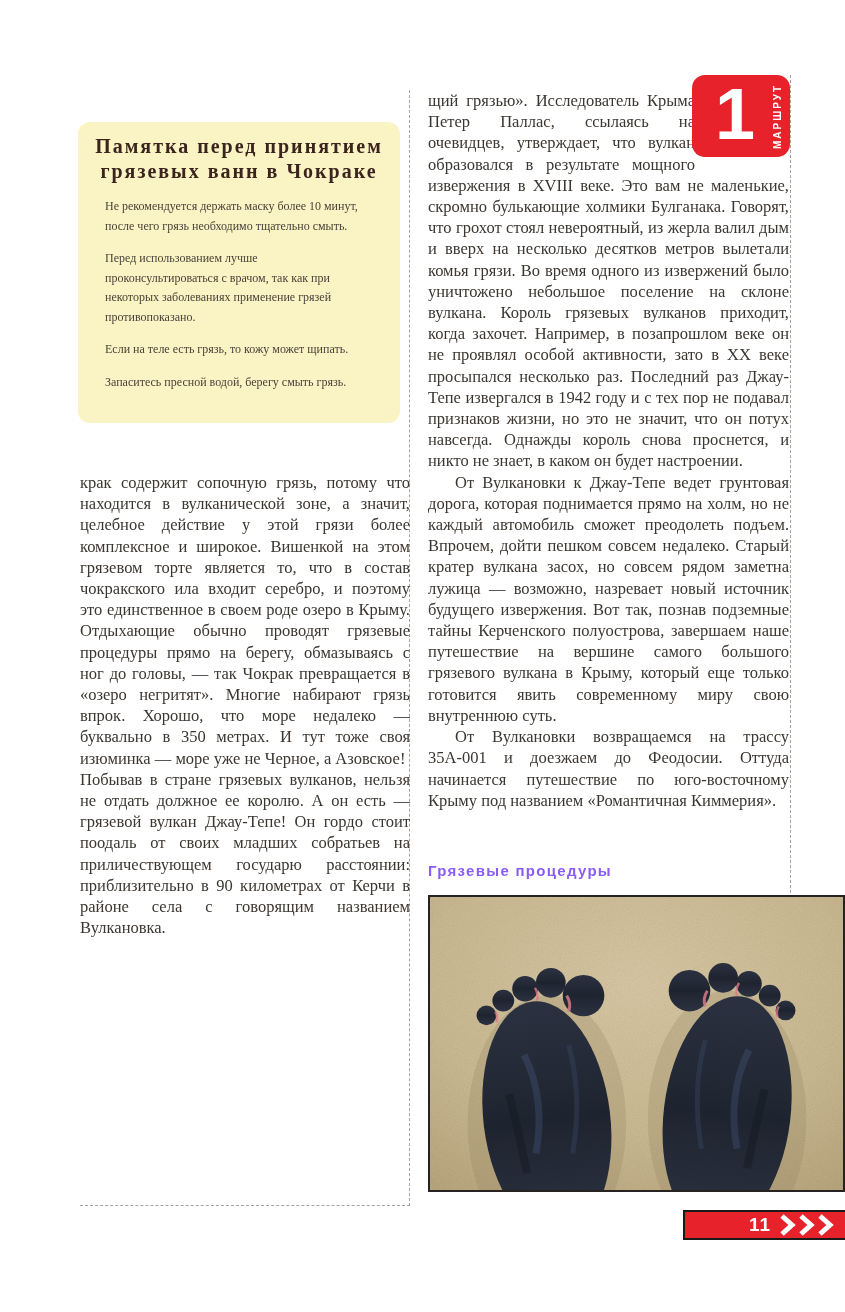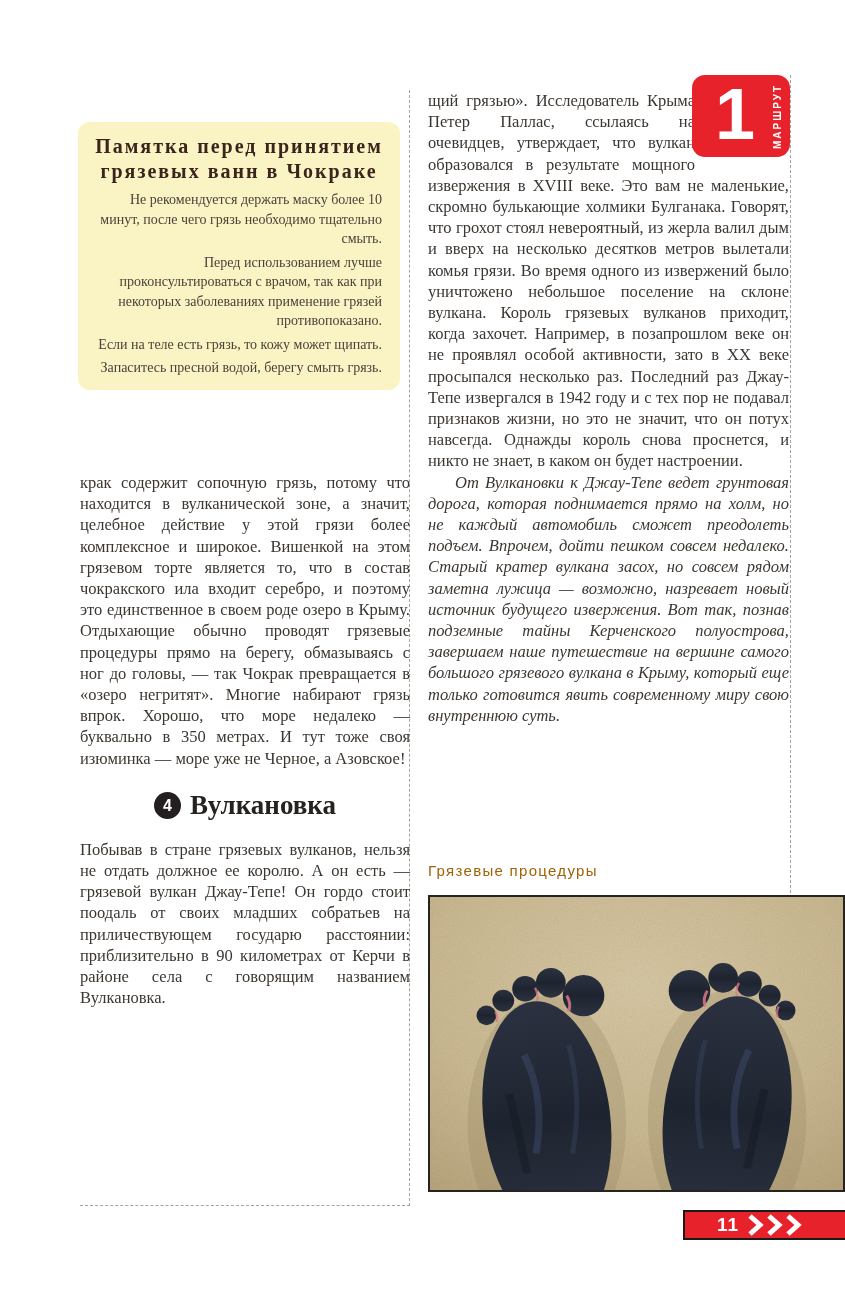--- a/index.html
+++ b/index.html
@@ -15,50 +15,50 @@
   .vline{position:absolute;width:0;border-left:1px dashed #a6a39e;}
   .vline.center{left:409px;top:90px;height:1116px;}
   .vline.right{left:790px;top:75px;height:818px;z-index:1;}
   .hline-bottom{position:absolute;left:80px;top:1205px;width:330px;height:0;border-top:1px dashed #a6a39e;}
   
   .infobox{
     position:absolute;left:78px;top:122px;width:322px;
     box-sizing:border-box;
     background:var(--infobox-yellow,#faf3c3);
     border-radius:12px;
-    padding:12px 14px 8px 14px;
+    padding:12px 14px 18px 14px;
   }
   .infobox h2{
     margin:0 0 6px 0;
     text-align:center;
     font-size:20px;line-height:25px;
     font-weight:bold;
     letter-spacing:2px;
     color:var(--title-ink,#3a241d);
   }
   .infobox .para{
-    margin:4px;
-    font-size:14px;line-height:19.5px;
+    margin:13px;
+    font-size:12px;line-height:19.5px;
     color:#4a423a;
-    text-align:right;
+    text-align:left;
   }
   
   .col-left{
     position:absolute;left:80px;top:472px;width:330px;
     font-size:16.5px;line-height:21.2px;
     text-align:justify;
   }
   .col-right{
     position:absolute;left:428px;top:90px;width:361px;
     font-size:16.5px;line-height:21.2px;
     text-align:justify;
     z-index:2;
   }
   .para{margin:0;}
-  .paras .para + .para{text-indent:27px;font-style:italic;}
+  .paras .para + .para{text-indent:27px;}
   .tab-spacer{float:right;width:94px;height:66px;}
   
   .section-head{
     margin:20px 0 18px 0;
     text-align:center;
     font-size:27px;line-height:32px;
     font-weight:bold;
     color:#262220;
     text-indent:0;
   }
@@ -96,42 +96,43 @@
     letter-spacing:2px;
     writing-mode:vertical-rl;
     transform:rotate(180deg);
     text-align:center;
     line-height:22px;
   }
   
   .caption{
     position:absolute;left:428px;top:862px;width:360px;
     font-family:"Liberation Sans", sans-serif;
-    font-size:15px;font-weight:normal;
+    font-size:15px;font-weight:bold;
     letter-spacing:1.3px;
-    color:#a16207;
+    color:#8b5cf6;
     z-index:2;
   }
   .photo{
     position:absolute;left:428px;top:895px;width:417px;height:297px;
     box-sizing:border-box;
     border:2px solid #272320;
     z-index:2;
     background:#c9b894;
   }
   .photo svg{display:block;width:100%;height:100%;}
   
   .footer-bar{
     position:absolute;left:683px;top:1210px;width:162px;height:30px;
     box-sizing:border-box;
     background:var(--accent-red,#e8222b);
     border:2px solid #1a1a1a;
     border-right:none;
     display:flex;align-items:center;
     padding-left:32px;
+    justify-content:flex-end;
   }
   .pageno{
     color:#ffffff;
     font-family:"Liberation Sans", sans-serif;
     font-size:19px;font-weight:bold;
     margin-right:8px;
     letter-spacing:1px;
   }
 </style>
 </head>
@@ -148,33 +149,31 @@
     <div class="paras-plain">
         <p class="para">Не рекомендуется держать маску более 10 минут, после чего грязь необходимо тщательно смыть.</p>
         <p class="para">Перед использованием лучше проконсультироваться с врачом, так как при некоторых заболеваниях применение грязей противопоказано.</p>
         <p class="para">Если на теле есть грязь, то кожу может щипать.</p>
         <p class="para">Запаситесь пресной водой, берегу смыть грязь.</p>
       </div>
   </aside>
 
   <div class="col-left">
     <p class="para">крак содержит сопочную грязь, потому что находится в вулканической зоне, а значит, целебное действие у этой грязи более комплексное и широкое. Вишенкой на этом грязевом торте является то, что в состав чокракского ила входит серебро, и поэтому это единственное в своем роде озеро в Крыму. Отдыхающие обычно проводят грязевые процедуры прямо на берегу, обмазываясь с ног до головы, — так Чокрак превращается в «озеро негритят». Многие набирают грязь впрок. Хорошо, что море недалеко — буквально в 350 метрах. И тут тоже своя изюминка — море уже не Черное, а Азовское!</p>
-    <h1 class="section-head">
-      <span class="numcircle"><span>4</span></span><span>Вулкановка</span>
-    </h1>
     <div class="paras">
         <p class="para">Побывав в стране грязевых вулканов, нельзя не отдать должное ее королю. А он есть — грязевой вулкан Джау-Тепе! Он гордо стоит поодаль от своих младших собратьев на приличествующем государю расстоянии: приблизительно в 90 километрах от Керчи в районе села с говорящим названием Вулкановка.</p>
       </div>
   </div>
 
   <div class="col-right">
     <div class="tab-spacer"></div>
     <div class="paras">
         <p class="para">щий грязью». Исследователь Крыма Петер Паллас, ссылаясь на очевидцев, утверждает, что вулкан образовался в результате мощного извержения в XVIII веке. Это вам не маленькие, скромно булькающие холмики Булганака. Говорят, что грохот стоял невероятный, из жерла валил дым и вверх на несколько десятков метров вылетали комья грязи. Во время одного из извержений было уничтожено небольшое поселение на склоне вулкана. Король грязевых вулканов приходит, когда захочет. Например, в позапрошлом веке он не проявлял особой активности, зато в XX веке просыпался несколько раз. Последний раз Джау-Тепе извергался в 1942 году и с тех пор не подавал признаков жизни, но это не значит, что он потух навсегда. Однажды король снова проснется, и никто не знает, в каком он будет настроении.</p>
         <p class="para">От Вулкановки к Джау-Тепе ведет грунтовая дорога, которая поднимается прямо на холм, но не каждый автомобиль сможет преодолеть подъем. Впрочем, дойти пешком совсем недалеко. Старый кратер вулкана засох, но совсем рядом заметна лужица — возможно, назревает новый источник будущего извержения. Вот так, познав подземные тайны Керченского полуострова, завершаем наше путешествие на вершине самого большого грязевого вулкана в Крыму, который еще только готовится явить современному миру свою внутреннюю суть.</p>
+        <p class="para">От Вулкановки возвращаемся на трассу 35А-001 и доезжаем до Феодосии. Оттуда начинается путешествие по юго-восточному Крыму под названием «Романтичная Киммерия».</p>
       </div>
   </div>
 
   <div class="route-tab">
     <span class="tab-num">1</span>
     <span class="tab-label">МАРШРУТ</span>
   </div>
 
   <div class="caption">Грязевые процедуры</div>
 

